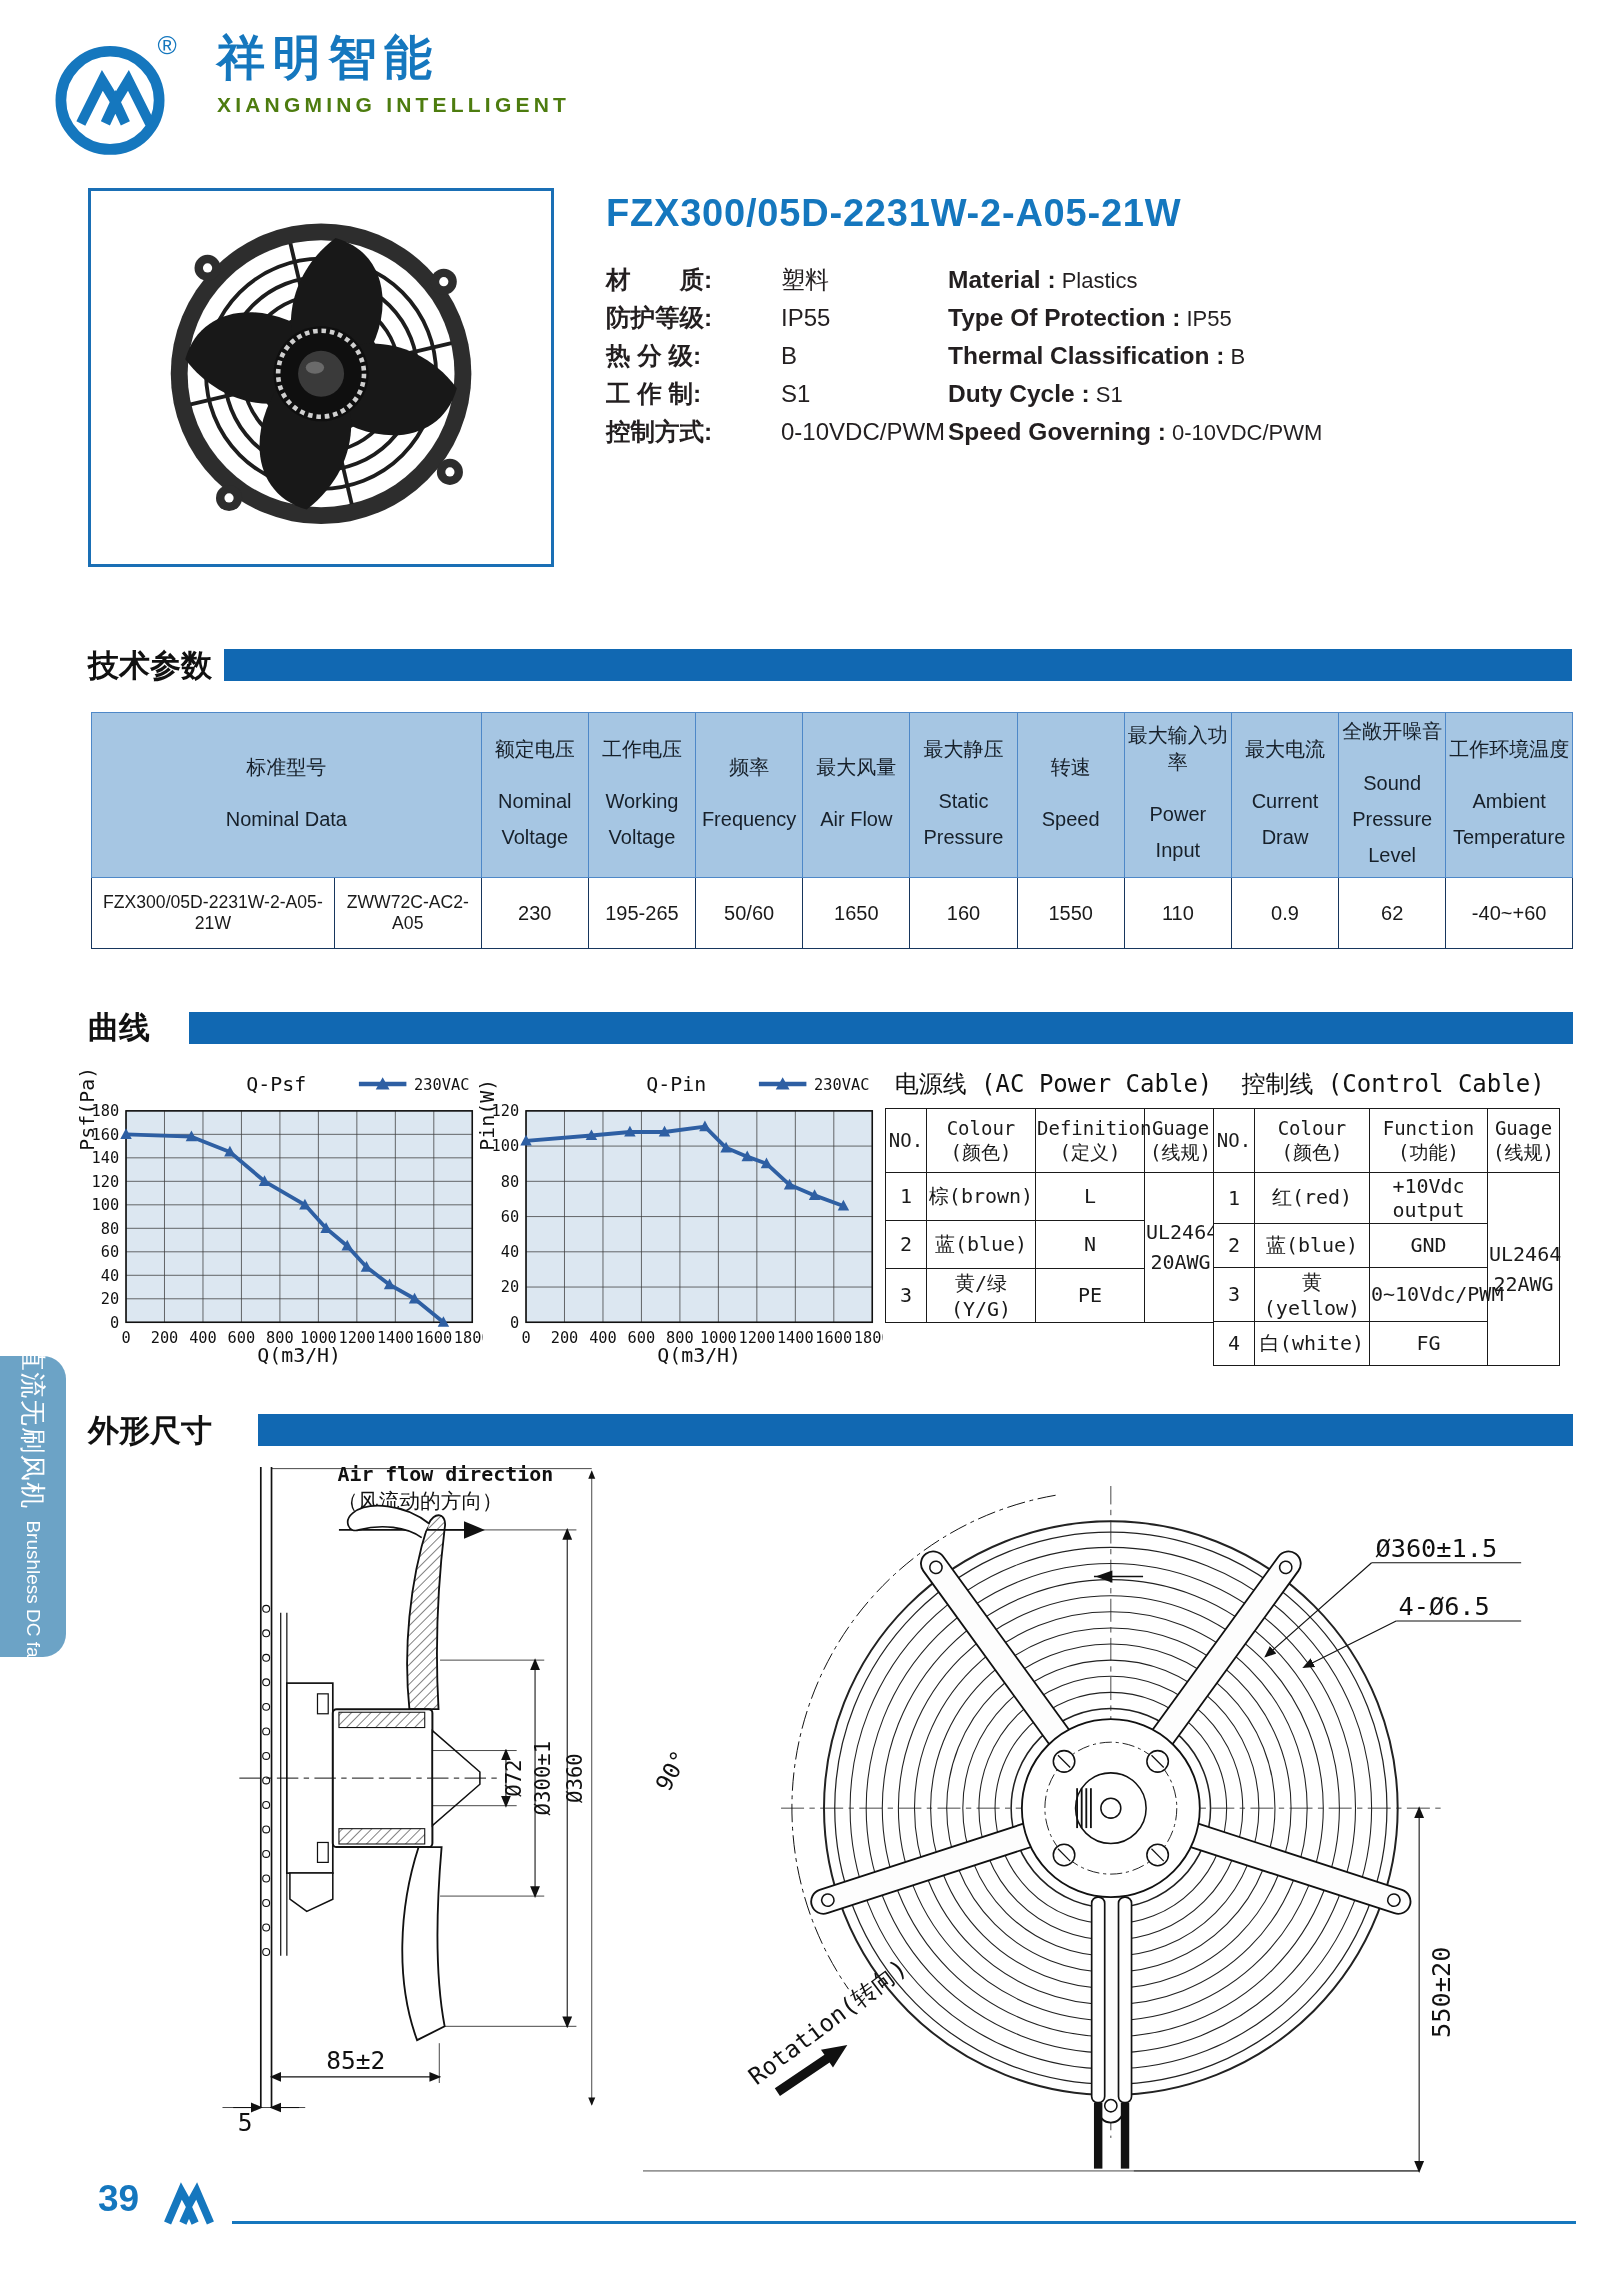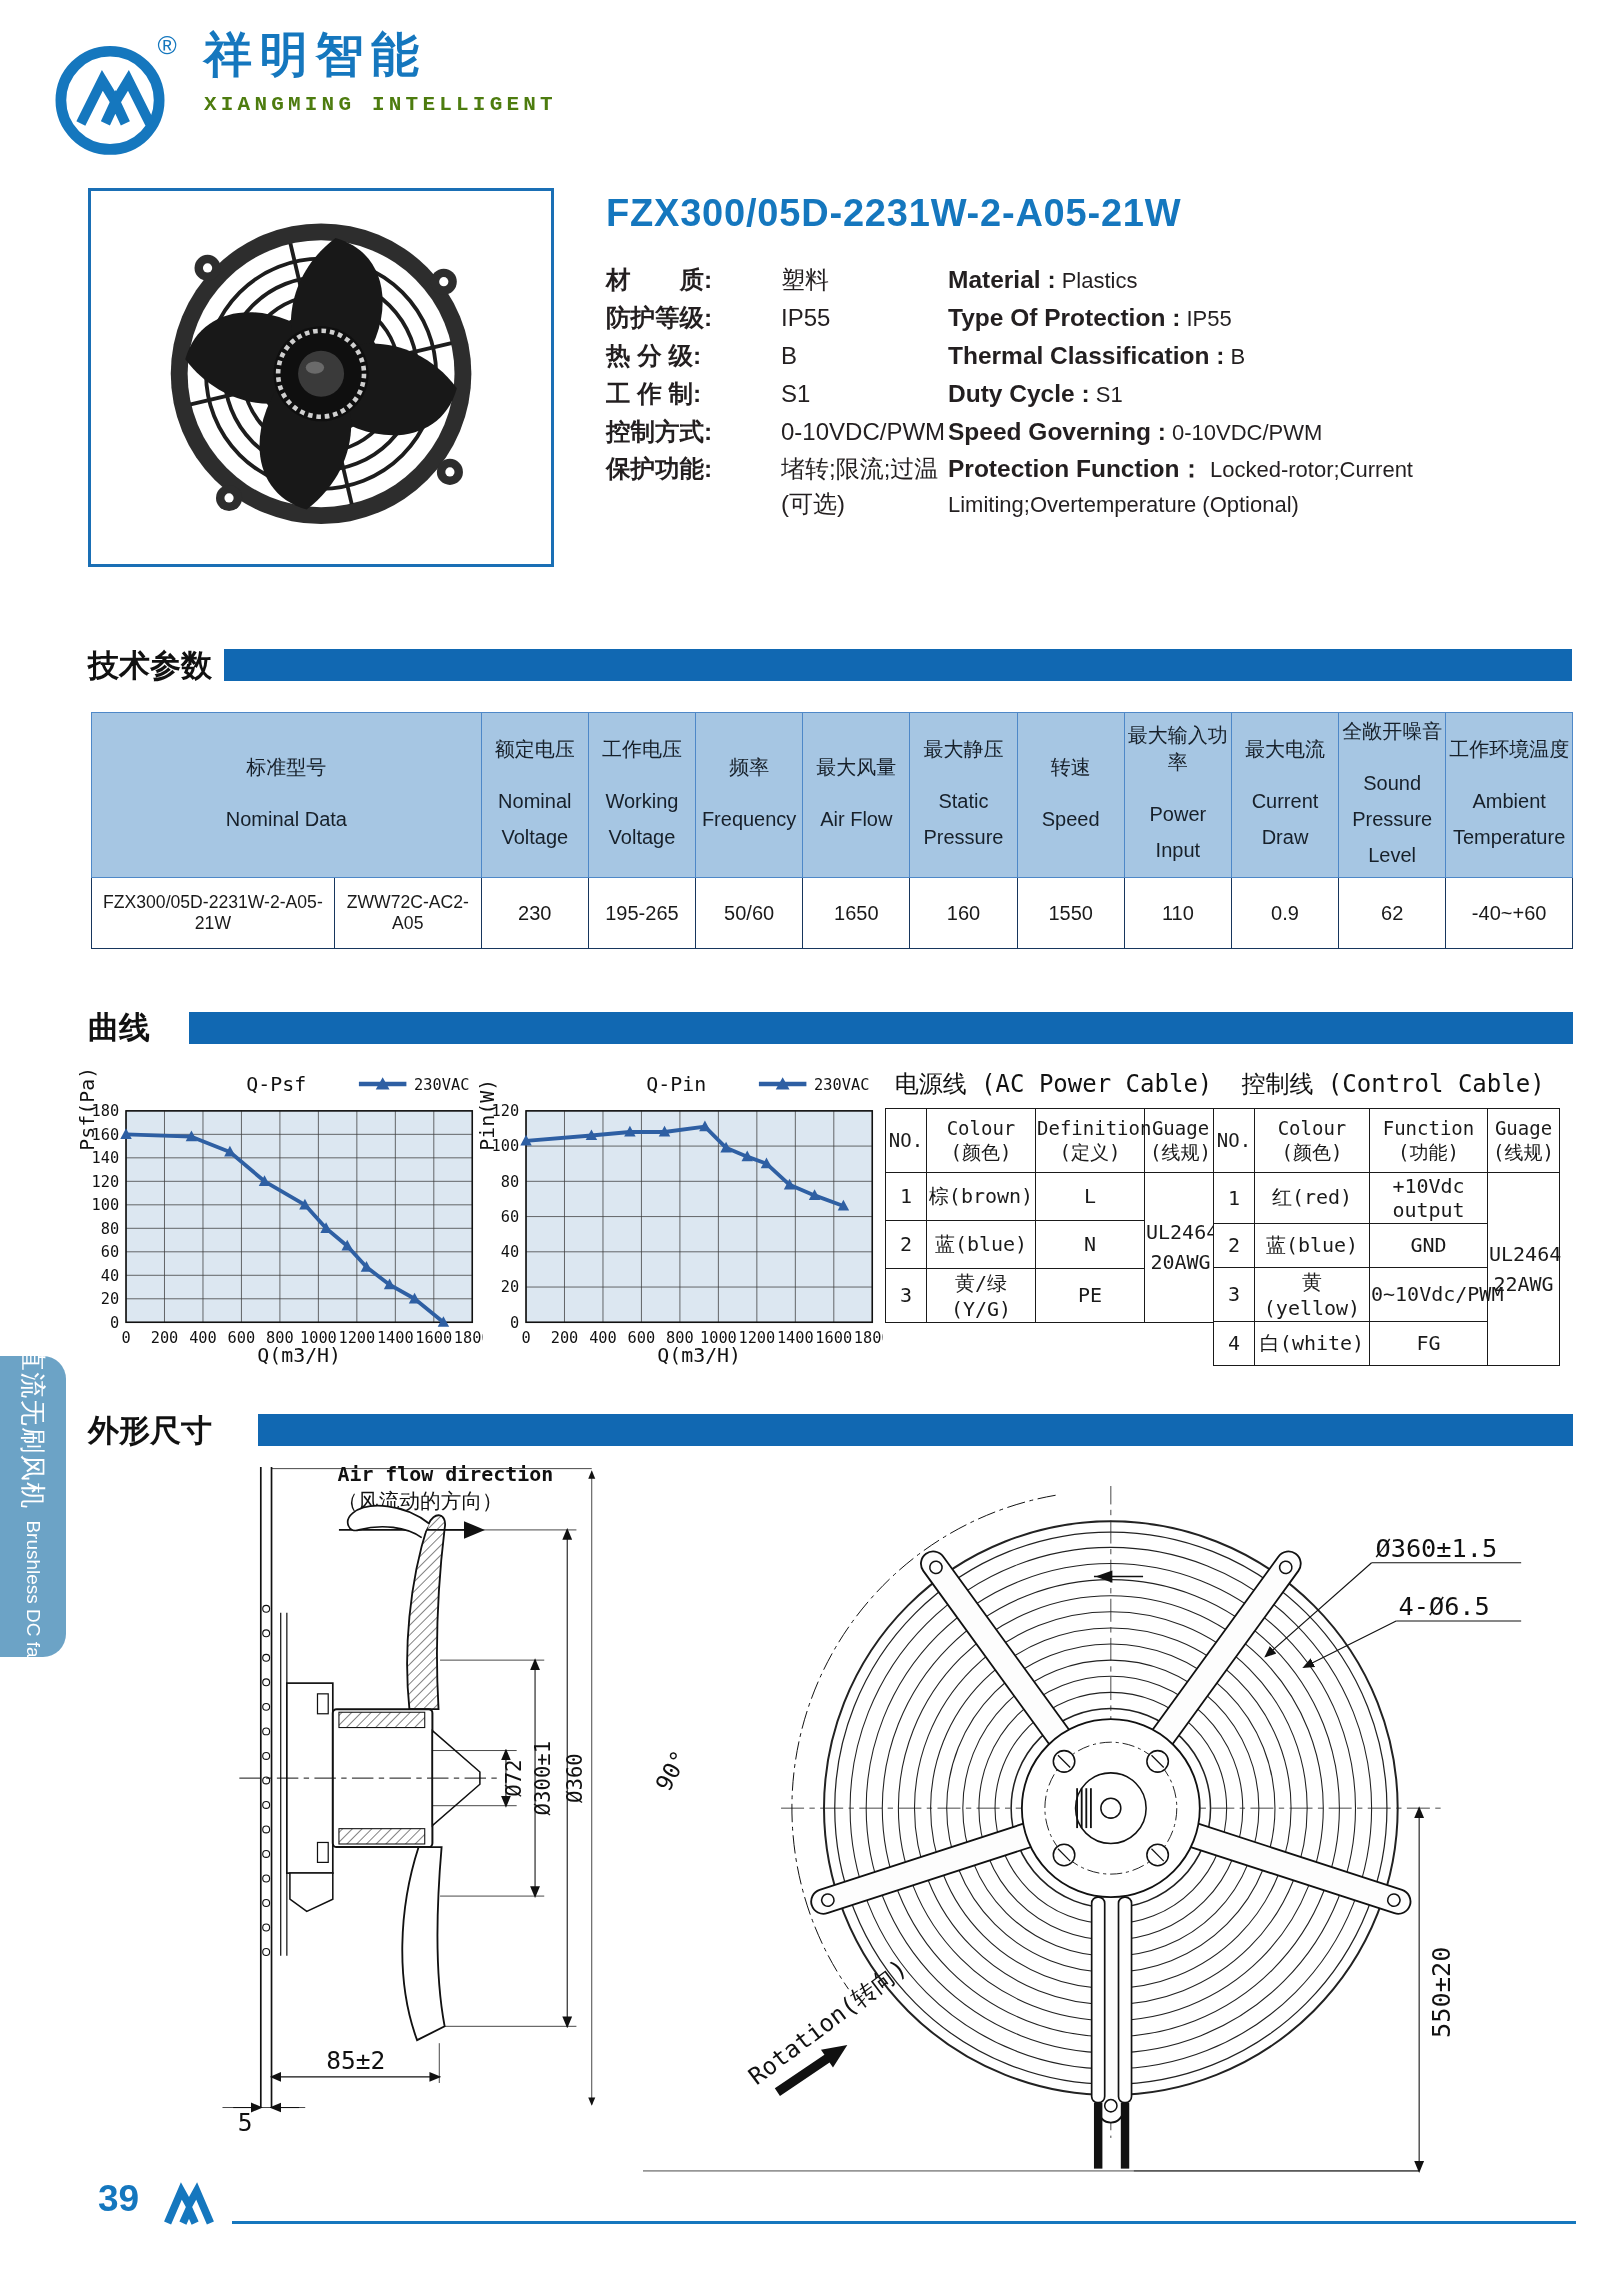--- a/index.html
+++ b/index.html
@@ -1,20 +1,20 @@
 <!DOCTYPE html>
 <html style="font-size:12.3px"><head>
 <meta charset="utf-8">
 <style>
   html,body{margin:0;padding:0;background:#ffffff;}
   .page{position:relative;width:1623px;height:2295px;background:#fff;overflow:hidden;
         font-family:"Liberation Sans",sans-serif;color:#1a1a1a;}
   
   .logo{position:absolute;left:44px;top:21.5px;display:flex;align-items:flex-start;}
-  .logo-text{margin-left:18px;padding-top:10.7px;font-family:Liberation Mono, monospace;}
+  .logo-text{margin-left:31px;padding-top:10.7px;}
   .logo-cn{font-size:48px;font-weight:bold;color:#1577be;letter-spacing:7.7px;line-height:1.1;}
   .logo-en{font-size:21px;font-weight:bold;color:#4d7c0f;letter-spacing:4.2px;margin-top:7.7px;}
   
   .photo-box{position:absolute;left:88px;top:188px;width:460px;height:373px;border:3.1px solid #1a6fb5;background:#fff;}
   .p-title{position:absolute;left:606px;top:192px;font-size:38px;font-weight:bold;color:#1577be;letter-spacing:0.8px;}
   .specs{position:absolute;left:606px;top:261px;width:974px;}
   .spec-row{display:flex;align-items:flex-start;line-height:37px;}
   .sp-cl{width:175px;font-weight:bold;font-size:24.5px;color:#231f20;flex:none;}
   .sp-cv{width:167px;font-size:24px;color:#231f20;flex:none;line-height:37px;}
   .sp-en{flex:1;font-size:22px;color:#231f20;}
@@ -142,25 +142,20 @@
     </div>
     <div class="spec-row">
       <span class="sp-cl">工 作 制:</span>
       <span class="sp-cv">S1</span>
       <span class="sp-en"><span class="sp-el">Duty Cycle :</span> <span>S1</span></span>
     </div>
     <div class="spec-row">
       <span class="sp-cl">控制方式:</span>
       <span class="sp-cv">0-10VDC/PWM</span>
       <span class="sp-en"><span class="sp-el">Speed Governing :</span> <span>0-10VDC/PWM</span></span>
-    </div>
-    <div class="spec-row" style="line-height:35px;">
-      <span class="sp-cl">保护功能:</span>
-      <span class="sp-cv" style="line-height:35px;">堵转;限流;过温(可选)</span>
-      <span class="sp-en" style="line-height:35px;"><span class="sp-el">Protection Function：</span> <span>Locked-rotor;Current Limiting;Overtemperature (Optional)</span></span>
     </div>
   </div>
 
   <div class="sec" style="top:647px;">
     <span class="sec-t">技术参数</span>
   </div>
   <div class="sec-bar" style="left:224px;top:649px;width:1348px;"></div>
 
   <table class="t-tech">
     <colgroup>

